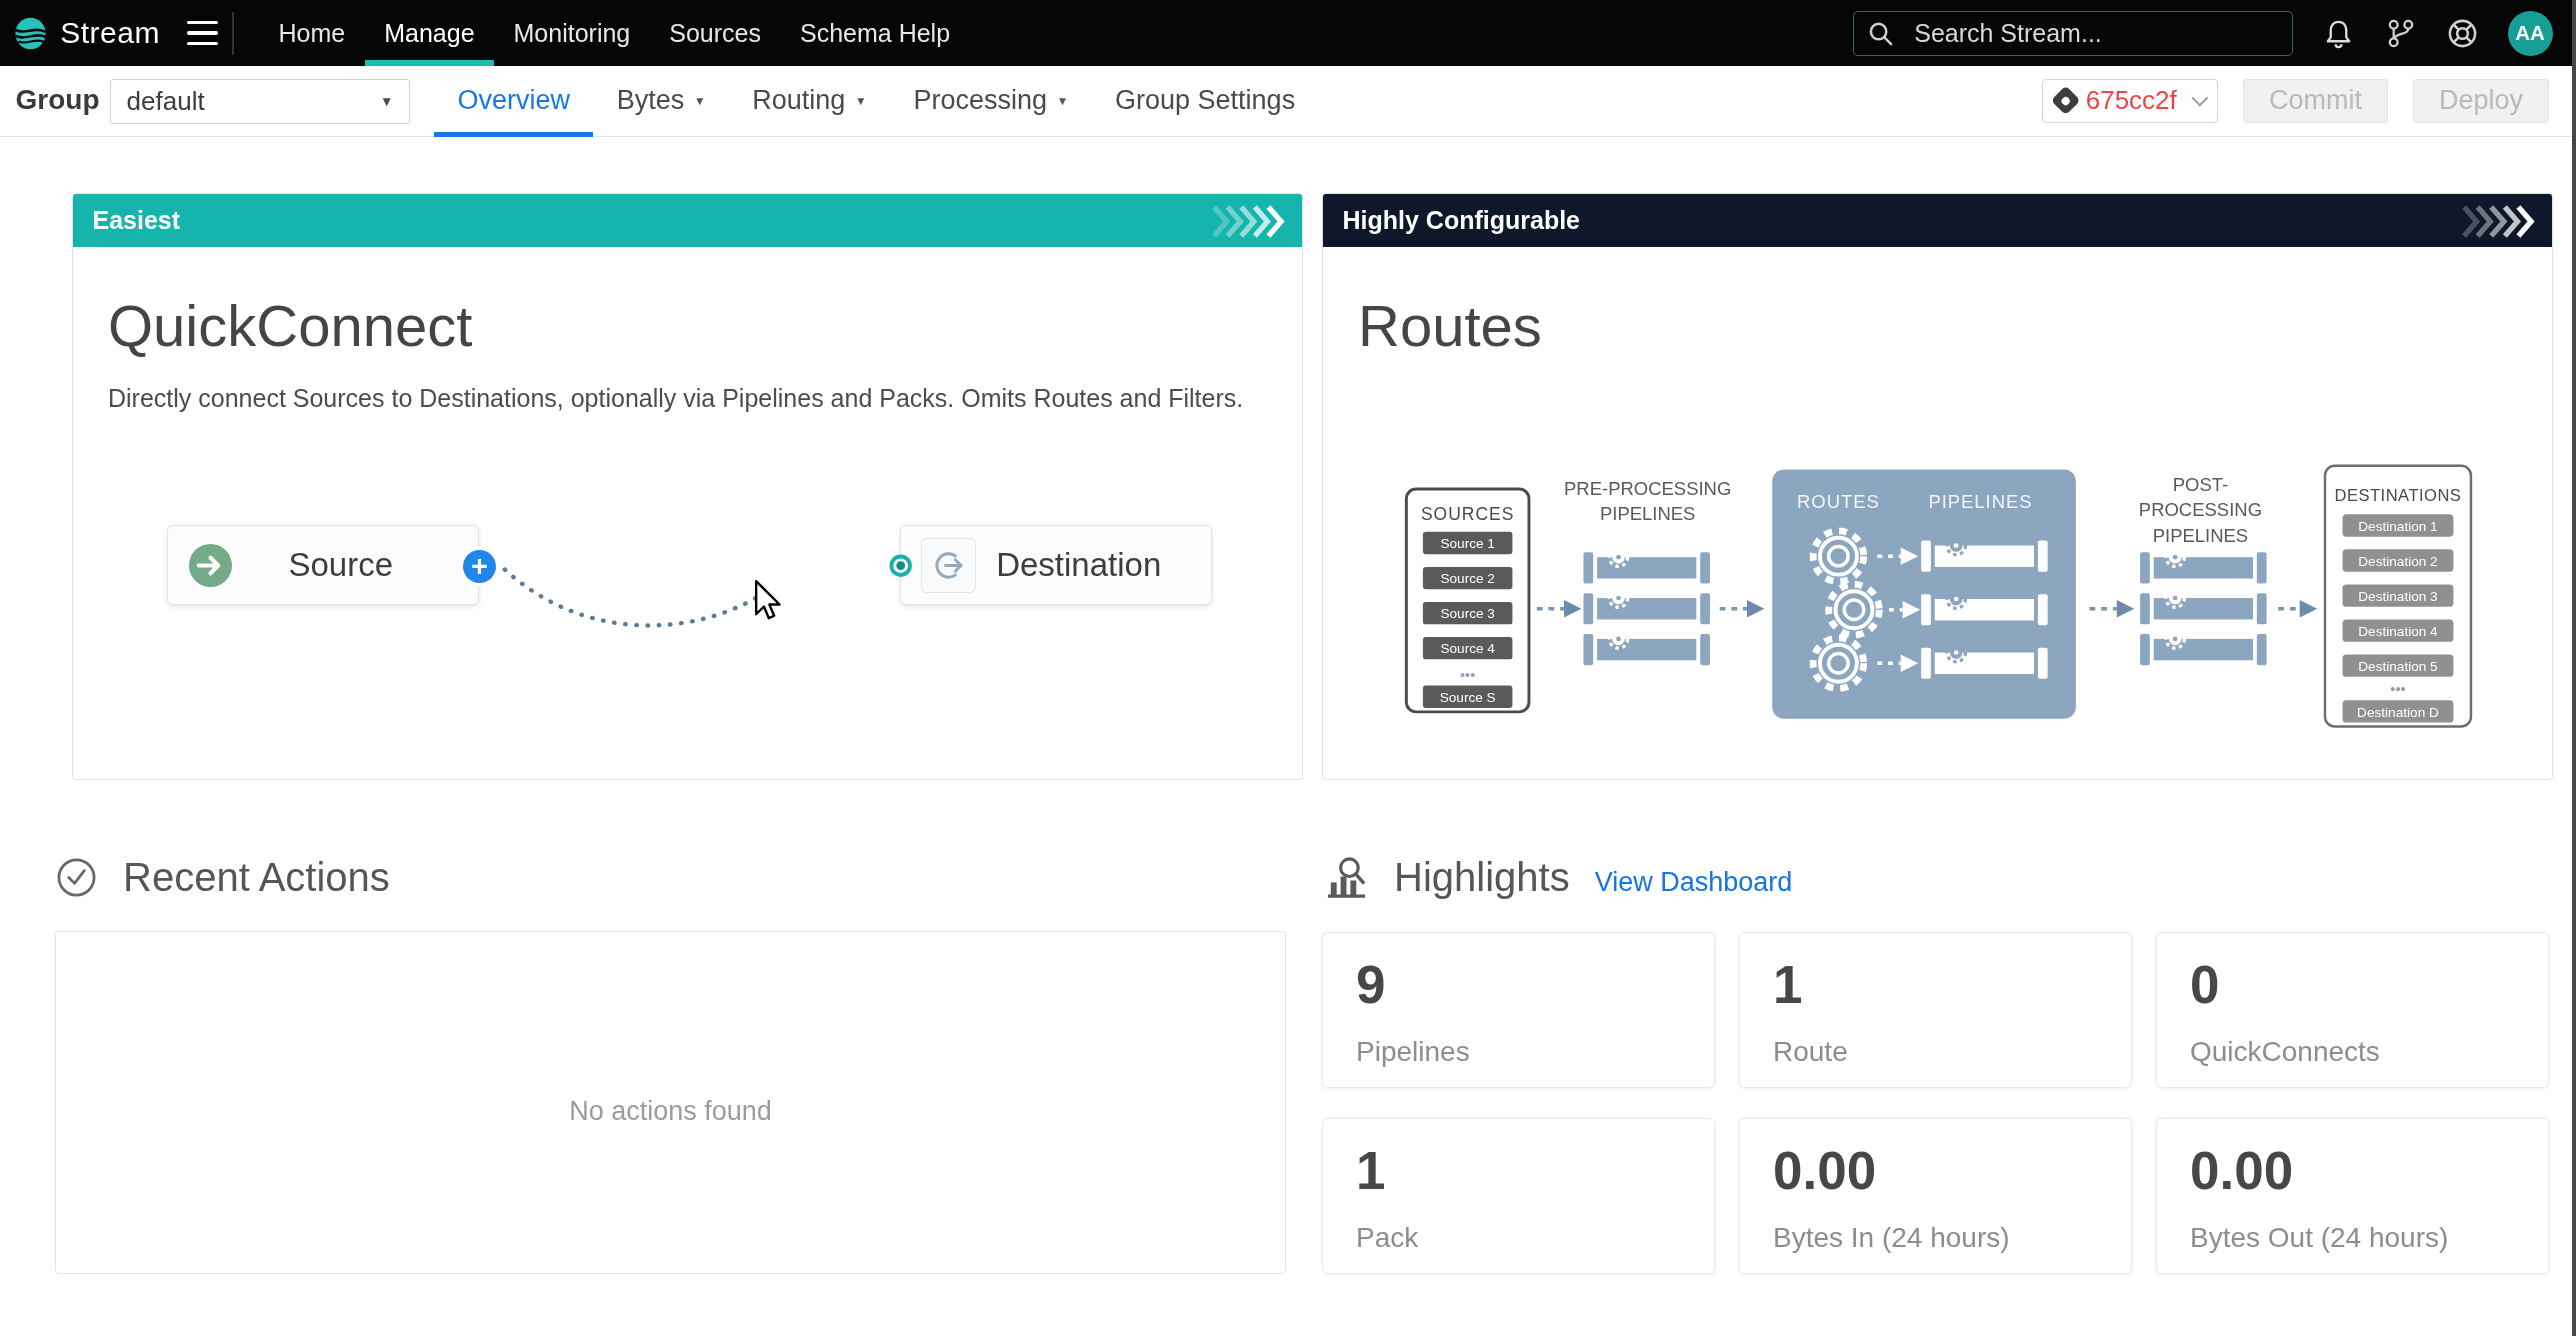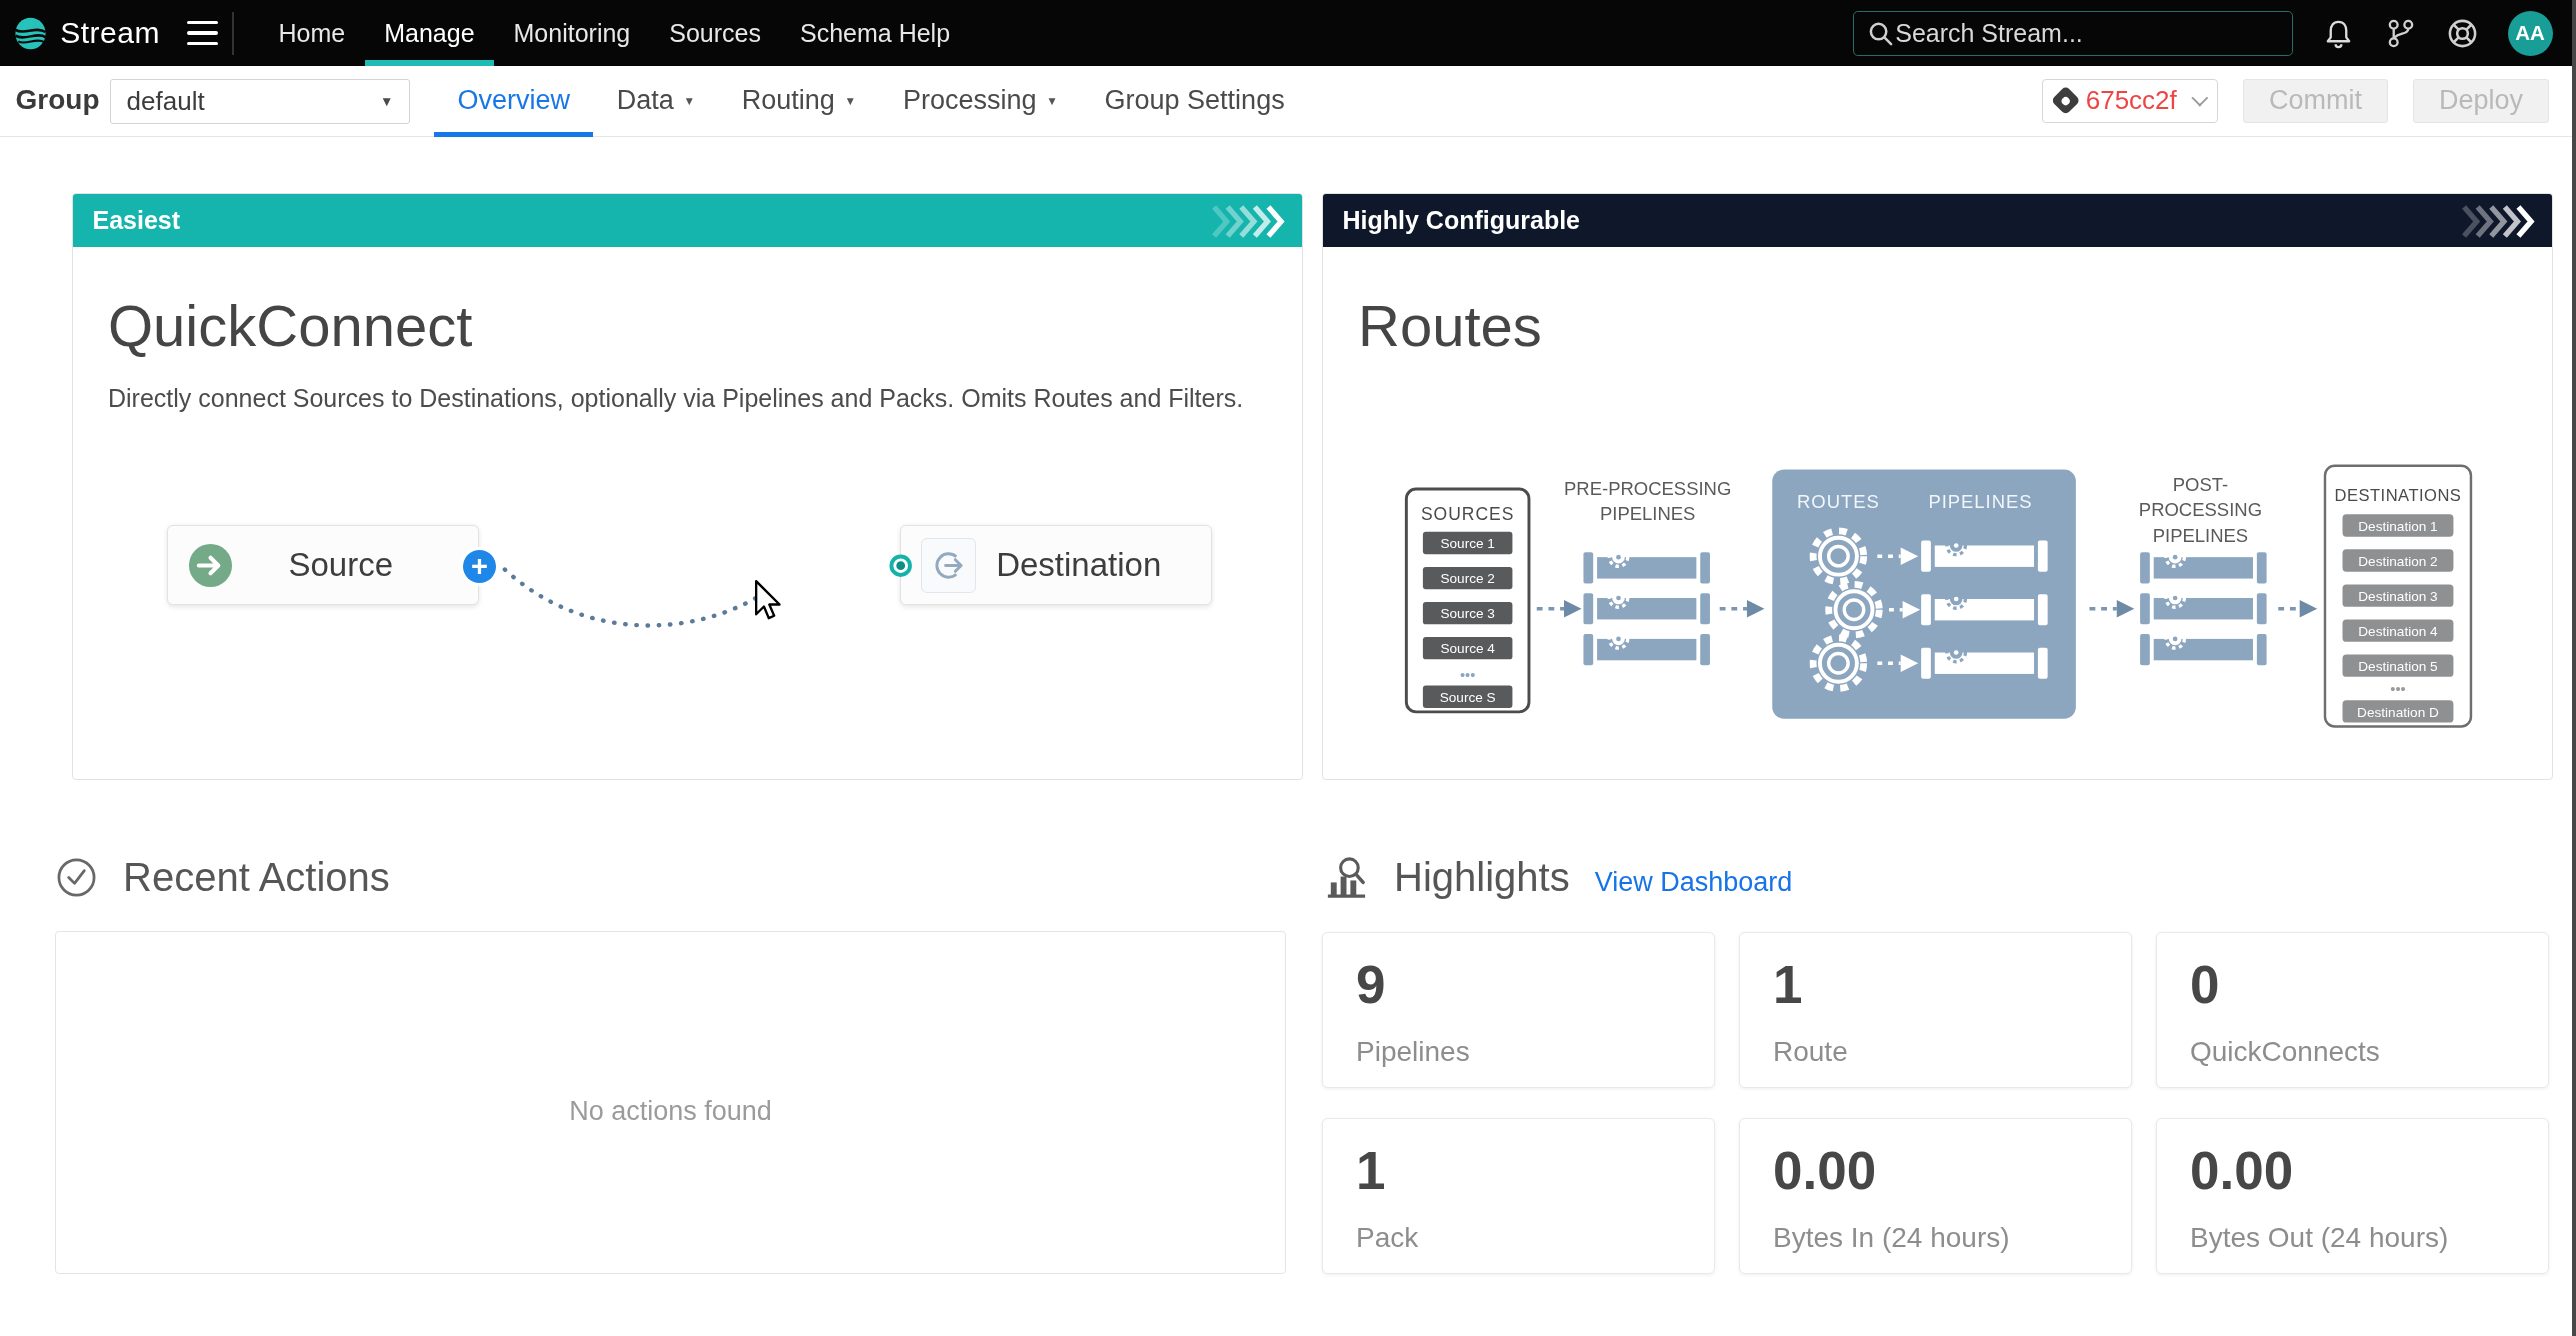--- a/index.html
+++ b/index.html
@@ -14,21 +14,21 @@
   .hamburger { margin-left:13.6px; width:31px; height:25px; display:flex; flex-direction:column; justify-content:space-between; cursor:pointer; }
   .hamburger span { display:block; height:3.9px; border-radius:1.9px; background:#fff; }
   .nav-divider { position:absolute; left:232px; top:11.7px; width:1.9px; height:43px; background:#333; }
   .topnav-items { position:absolute; left:259px; top:0; height:66px; display:flex; }
   .nav-item { position:relative; height:66px; display:flex; align-items:center; padding:0 19.5px;
               color:#e8e8e8; font-size:25px; cursor:pointer; }
   .nav-item.active { color:#ffffff; }
   .nav-item.active::after { content:""; position:absolute; left:0; bottom:0; width:100%; height:5.8px; background:#1cbcb4; }
   .topnav-right { position:absolute; right:23.4px; top:0; height:66px; display:flex; align-items:center; gap:29px; }
   .search-box { width:440px; height:45px; border:1.9px solid #2a6b69; border-radius:4.9px;
-                display:flex; align-items:center; padding:0 13.6px; gap:1px; background:#060606; }
+                display:flex; align-items:center; padding:0 13.6px; gap:20px; background:#060606; }
   .search-box input { flex:1; background:transparent; border:none; outline:none;
                       color:#e8e8e8; font-size:25px; font-family:"Liberation Sans", sans-serif; }
   .search-box input::placeholder { color:#d9d9d9; }
   .top-icon { width:33px; height:33px; cursor:pointer; }
   .avatar { width:45px; height:45px; border-radius:50%; background:#189e97; color:#fff;
             display:flex; align-items:center; justify-content:center; font-size:20.5px; font-weight:bold; cursor:pointer; }
 
   
   .groupbar { position:absolute; left:0; top:66px; width:2576px; height:71px; background:#fff; border-bottom:1.9px solid #e6e6e6; }
   .group-label { position:absolute; left:15.6px; top:17.5px; font-size:28px; font-weight:bold; color:#3a3a3a; }
@@ -159,21 +159,21 @@
     <span class="group-label">Group</span>
     <div class="group-select">
       <span class="val">default</span>
       <span class="caret-solid">▼</span>
     </div>
     <nav class="tabs">
       <div class="tab active">
           <span>Overview</span>
         </div>
       <div class="tab">
-          <span>Data</span>
+          <span>Bytes</span>
           <span class="caret-solid">▼</span>
         </div>
       <div class="tab">
           <span>Routing</span>
           <span class="caret-solid">▼</span>
         </div>
       <div class="tab">
           <span>Processing</span>
           <span class="caret-solid">▼</span>
         </div>

